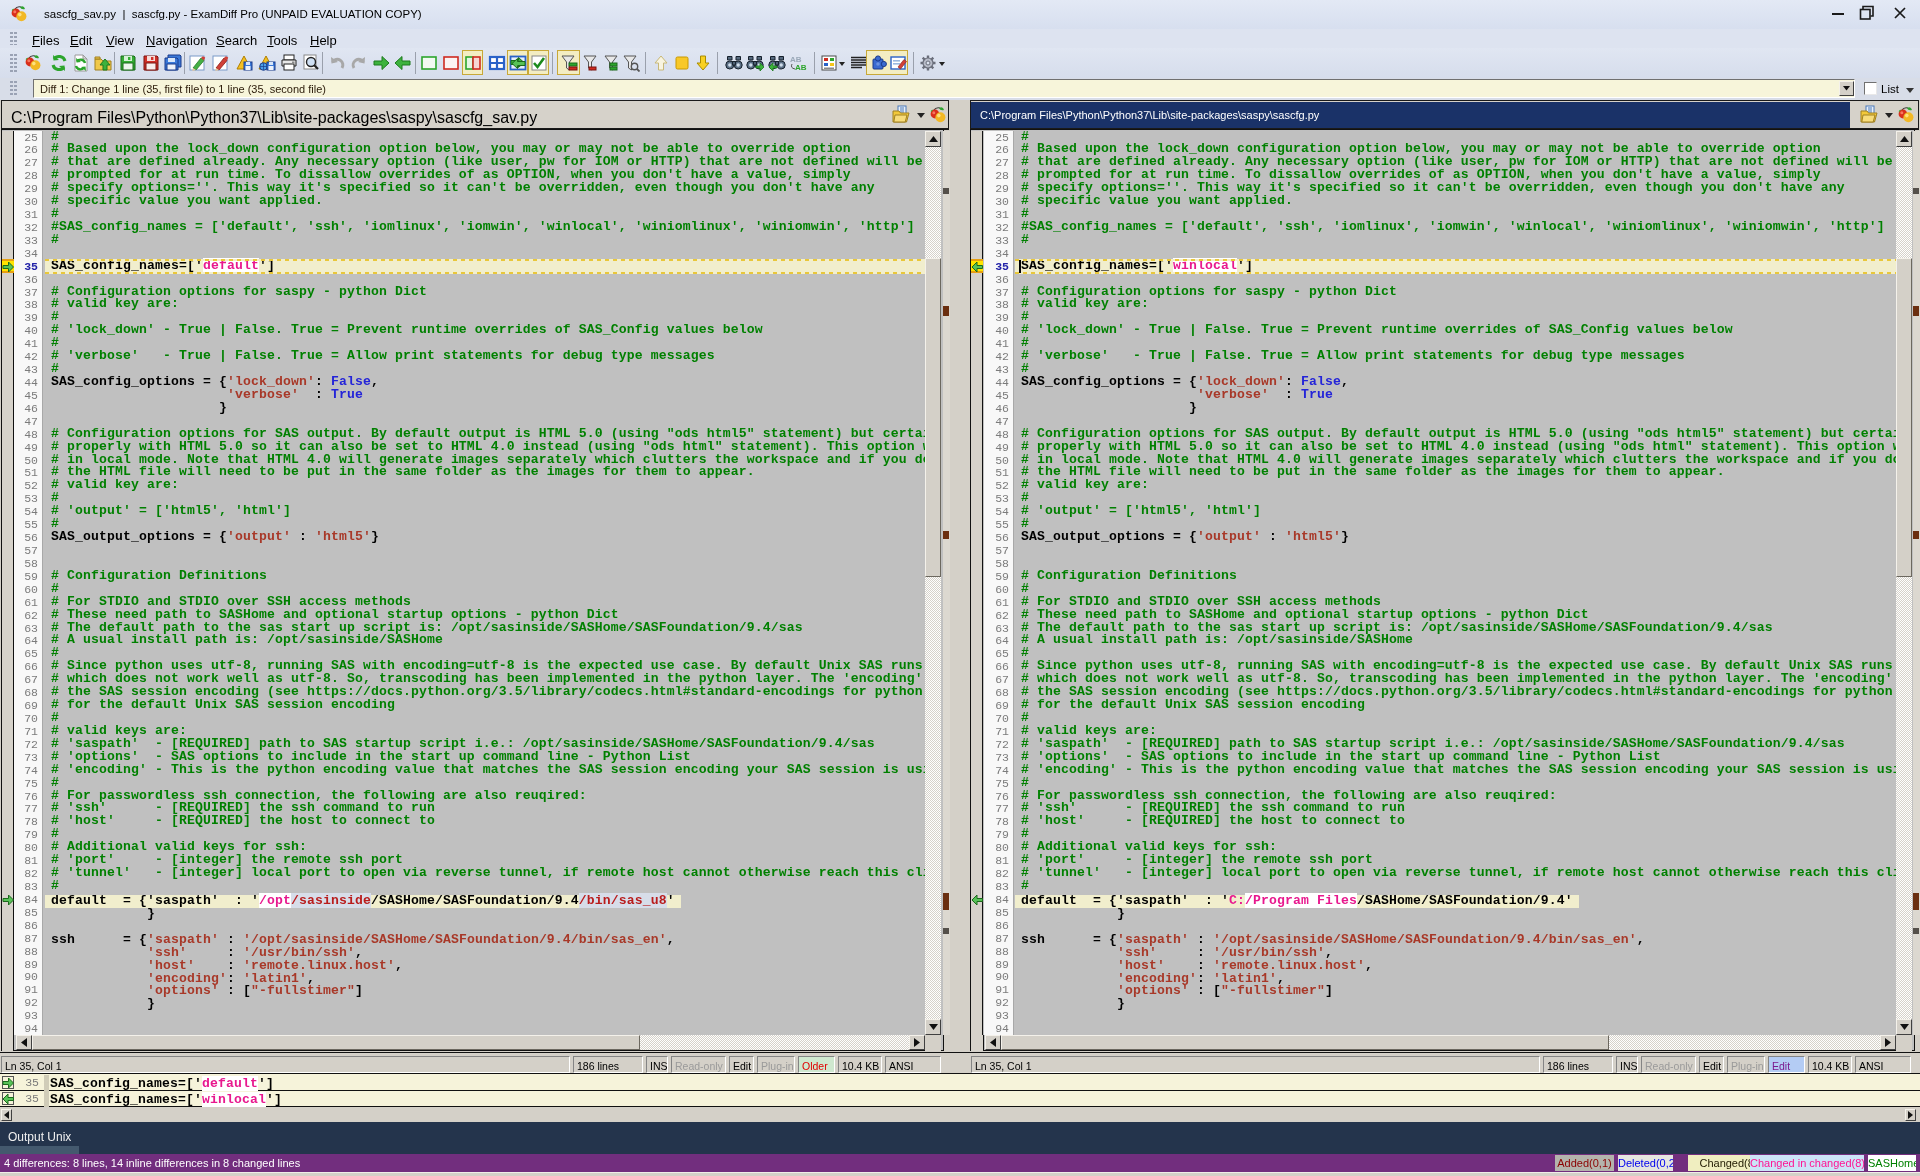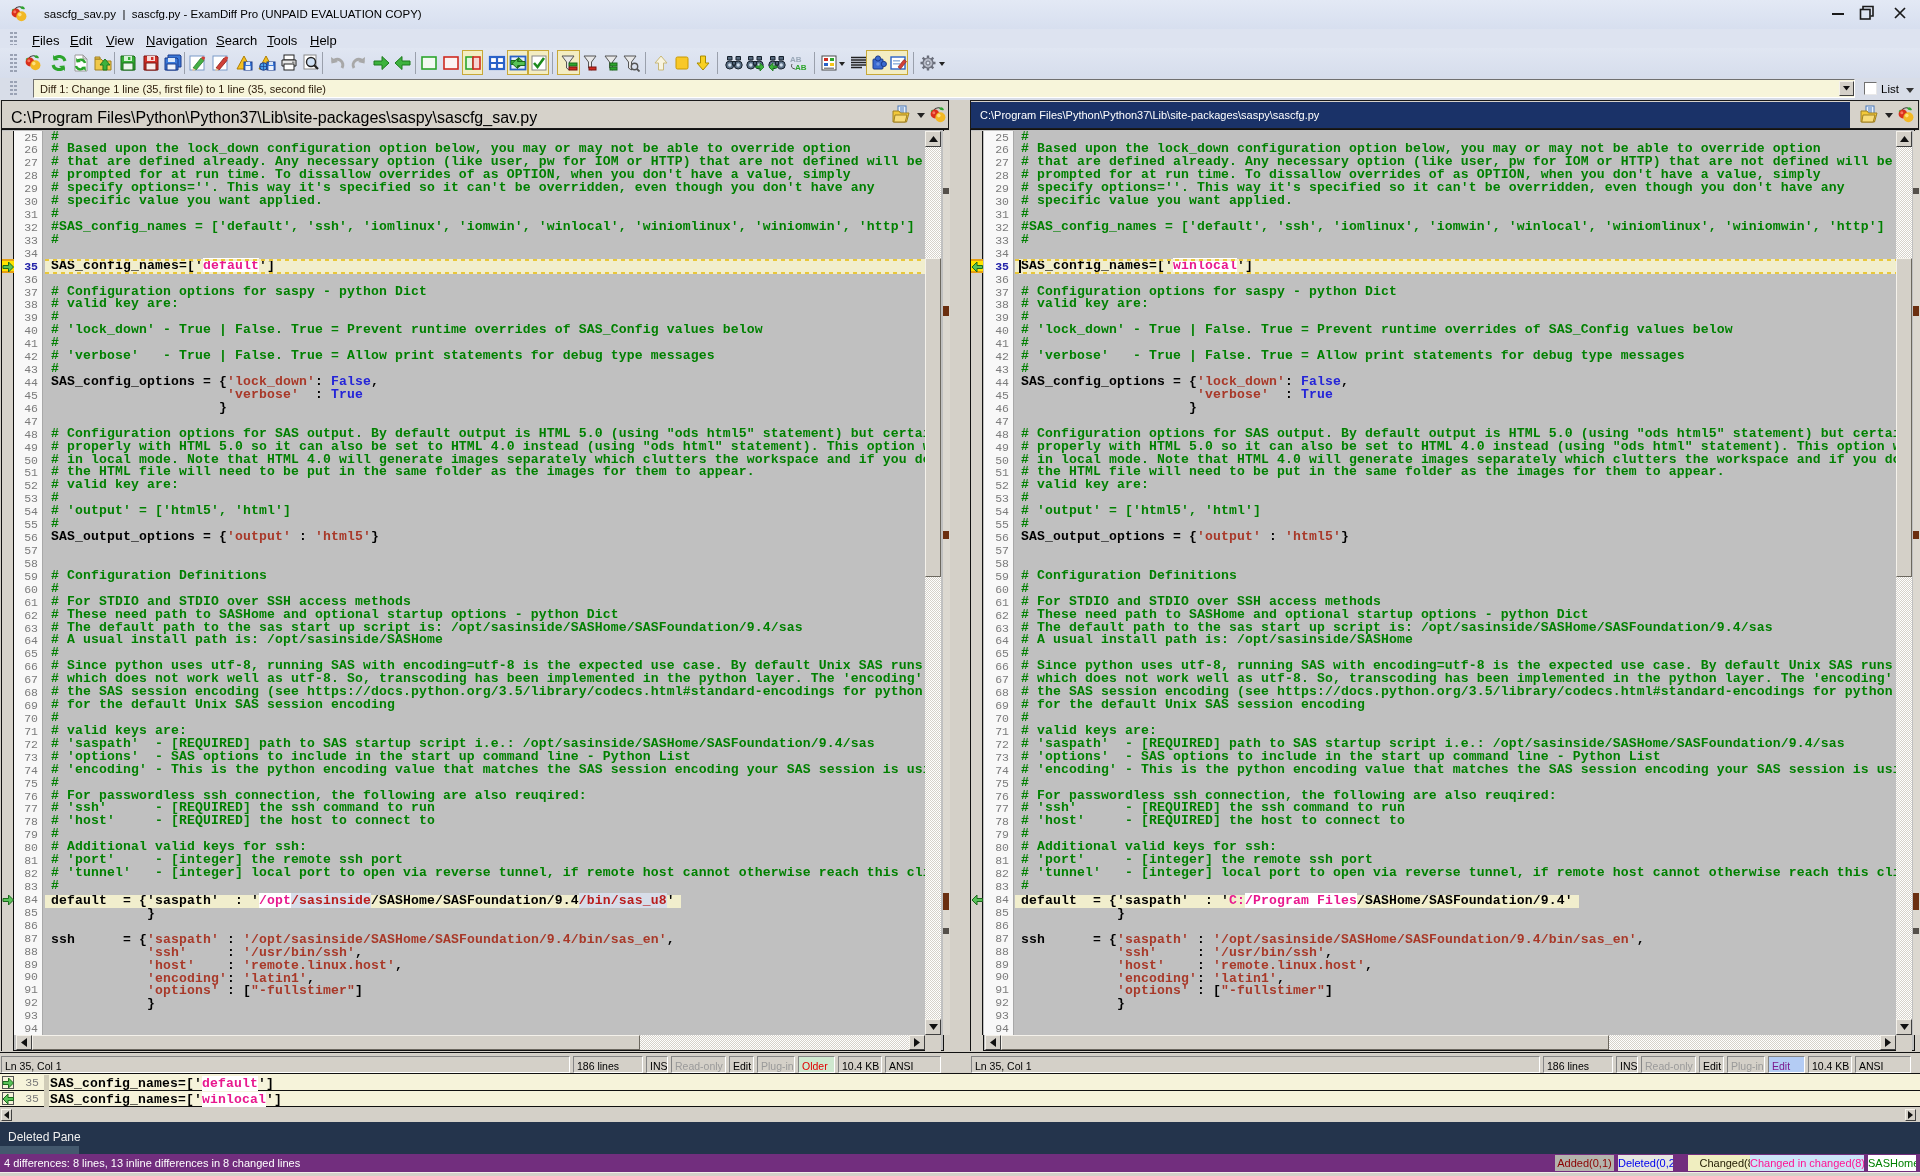--- a/index.html
+++ b/index.html
@@ -639,22 +639,22 @@
     <svg width="5" height="8" viewBox="0 0 5 8">
       <path d="M5 0 v8 L0 4 Z" fill="#111"></path>
     </svg>
   </div>
 <div class="sbbtn" style="left:1905px;top:1109px;width:11px;height:12px">
     <svg width="5" height="8" viewBox="0 0 5 8">
       <path d="M0 0 v8 L5 4 Z" fill="#111"></path>
     </svg>
   </div>
 <div class="abs" style="left:0;top:1122px;width:1920px;height:32px;background:#24344c"></div>
-<div class="abs" style="left:8px;top:1130px;font-size:12px;color:#f0f0f0">Deleted Pane</div>
+<div class="abs" style="left:8px;top:1130px;font-size:12px;color:#f0f0f0">Output Unix</div>
 <div class="abs" style="left:0;top:1146px;width:79px;height:8px;background:#44596e"></div>
 <div class="abs" style="left:0;top:1154px;width:1920px;height:18px;background:#722e7e"></div>
-<div class="abs" style="left:4px;top:1157px;font-size:11px;color:#fff">4 differences: 8 lines, 13 inline differences in 8 changed lines</div>
+<div class="abs" style="left:4px;top:1157px;font-size:11px;color:#fff">4 differences: 8 lines, 14 inline differences in 8 changed lines</div>
 <div class="badge" style="left:1555px;width:59px;color:#8b0000;background:#b4b4ac;text-align:center">Added(0,1)</div>
 <div class="badge" style="left:1618px;width:55px;color:#0000ee;background:#e6e6e0;text-align:center">Deleted(0,2)</div>
 <div class="badge" style="left:1688px;width:81px;color:#201a00;background:#f0eec0;text-align:center">Changed(8)</div>
 <div class="badge" style="left:1750px;width:114px;color:#ff1493;background:#cce4f8;text-align:center">Changed in changed(8)</div>
 <div class="badge" style="left:1868px;width:48px;color:#008000;background:#ffffff;text-align:center">SASHome</div>
 <div class="abs" style="left:0;top:1172px;width:1920px;height:4px;background:#d4d0c8;border-top:1px solid #f0ede8"></div>
 <div class="abs" style="left:1019px;top:260px;width:1.5px;height:13px;background:#000"></div>
 </body></html>

